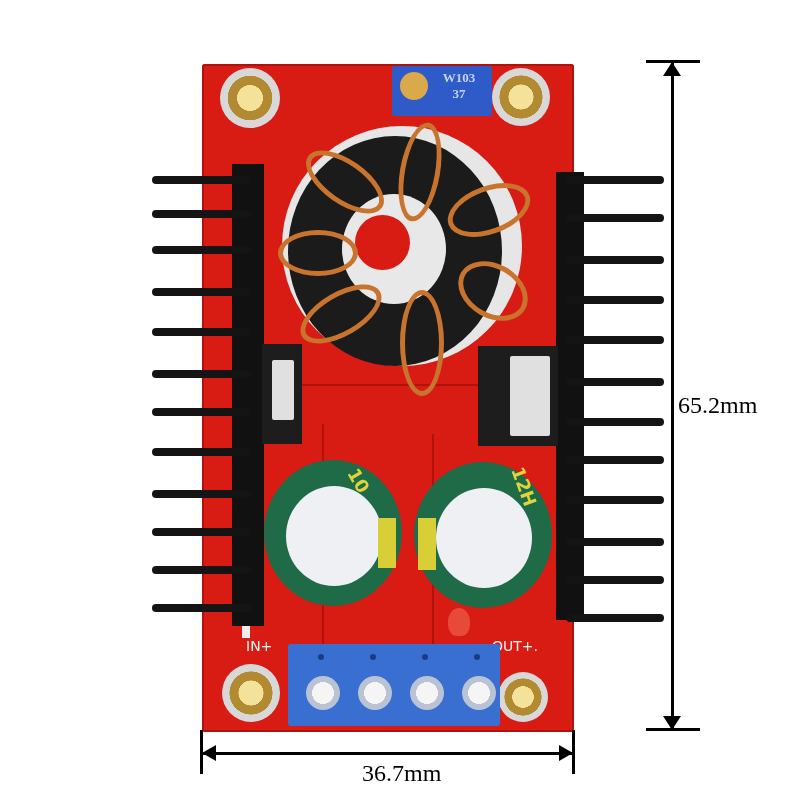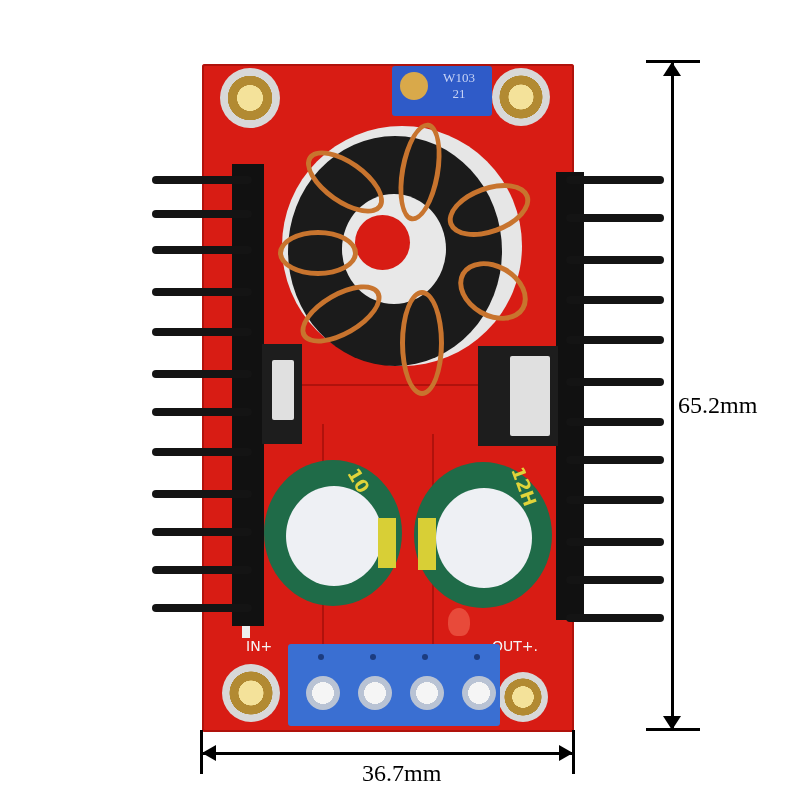--- a/index.html
+++ b/index.html
@@ -15,21 +15,21 @@
   .fin{position:absolute;height:8px;background:#141414;border-radius:4px;}
   
   .toroid-base{left:282px;top:126px;width:240px;height:240px;border-radius:50%;background:#e6e6e6;}
   .toroid{left:288px;top:136px;width:214px;height:230px;border-radius:50%;background:#1b1b1b;}
   .toroid-inner{left:342px;top:194px;width:104px;height:110px;border-radius:50%;background:#e8e8e8;}
   .toroid-hole{left:355px;top:215px;width:55px;height:55px;border-radius:50%;background:#d81c14;}
   .coil{position:absolute;border:5px solid #c8742e;border-radius:50%;}
   
   .pot{left:392px;top:66px;width:100px;height:50px;background:#2f5bc8;border-radius:3px;}
   .pot-screw{position:absolute;left:8px;top:6px;width:28px;height:28px;border-radius:50%;background:#d9a94a;}
-  .pot-text{position:absolute;left:42px;top:4px;color:#c7d3f5;font-size:13px;line-height:16px;text-align:center;width:50px;}
+  .pot-text{position:absolute;left:42px;top:4px;color:#c7d3f5;font-size:13px;line-height:16px;text-align:center;width:50px;font-weight:bold;}
   
   .mosfet{position:absolute;background:#1d1d1d;}
   .tab{position:absolute;background:#e0e0e0;border-radius:2px;}
   
   .cap{position:absolute;width:138px;height:146px;border-radius:50%;background:#1f6b48;}
   .cap-top{position:absolute;border-radius:50%;background:#eef0f4;}
   .cap-mark{position:absolute;background:#d8cf36;}
   .cap-label{position:absolute;color:#e0d43a;font-size:18px;font-family:"DejaVu Sans",sans-serif;font-weight:bold;}
   
   .terminal{left:288px;top:644px;width:212px;height:82px;background:#3a6fd2;border-radius:3px;}
@@ -55,21 +55,21 @@
 
 <div class="hole" style="left:220px;top:68px;width:60px;height:60px;"></div>
 <div class="hole" style="left:492px;top:68px;width:58px;height:58px;"></div>
 <div class="hole" style="left:222px;top:664px;width:58px;height:58px;"></div>
 <div class="hole" style="left:498px;top:672px;width:50px;height:50px;"></div>
 
 <div class="abs pot">
   <div class="pot-screw"></div>
   <div class="pot-text">
     <div>W103</div>
-    <div>21</div>
+    <div>37</div>
   </div>
 </div>
 
 <div class="abs toroid-base"></div>
 <div class="abs toroid"></div>
 <div class="abs toroid-inner"></div>
 <div class="abs toroid-hole"></div>
 <div class="coil" style="left:400px;top:122px;width:30px;height:90px;transform:rotate(10deg);"></div>
 <div class="coil" style="left:300px;top:160px;width:80px;height:34px;transform:rotate(35deg);"></div>
 <div class="coil" style="left:278px;top:230px;width:70px;height:36px;"></div>

